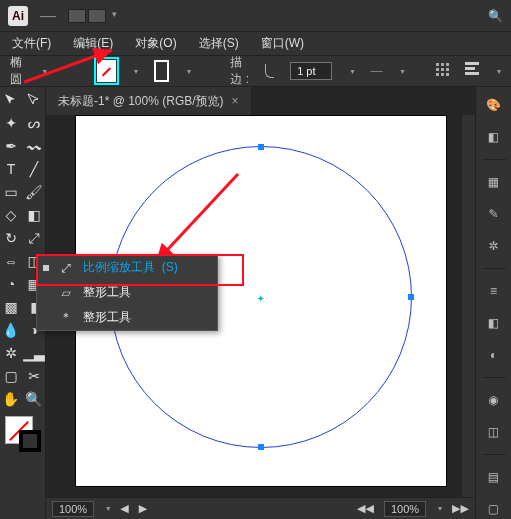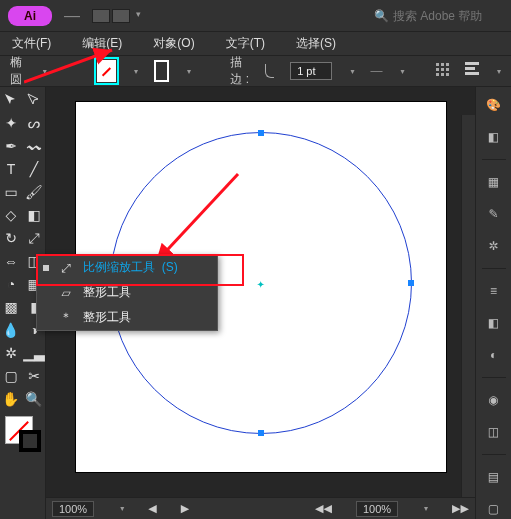--- a/index.html
+++ b/index.html
@@ -1,28 +1,28 @@
 <!DOCTYPE html>
 <html><head>
 <meta charset="utf-8">
 <style>
   * { margin: 0; padding: 0; box-sizing: border-box; font-family: "Microsoft YaHei", Arial, sans-serif; }
   body { background: #1a1a1a; width: 511px; height: 519px; overflow: hidden; color: #ccc; font-size: 12px; }
   .app { width: 100%; height: 100%; display: flex; flex-direction: column; }
   .titlebar { height: 32px; background: #323232; display: flex; align-items: center; padding: 0 8px; gap: 12px; }
-  .ai-logo { width: 44px; height: 20px; background: #d946ef; border-radius: 9px; display: flex; align-items: center; justify-content: center; color: #300; font-weight: bold; font-size: 12px; }
+  .ai-logo { width: 20px; height: 20px; background: #e5e5e5; border-radius: 3px; display: flex; align-items: center; justify-content: center; color: #300; font-weight: bold; font-size: 12px; }
   .dash { color: #888; font-size: 16px; }
   .win-ctrl { display: flex; gap: 2px; }
   .win-btn { width: 18px; height: 14px; background: #555; border: 1px solid #222; }
   .dropdown-caret { color: #999; font-size: 9px; margin-left: 4px; }
   .spacer { flex: 1; }
   .search-wrap { display: flex; align-items: center; gap: 4px; }
   .search-icon { color: #999; }
   .search-input { background: transparent; border: none; color: #888; font-size: 12px; width: 110px; outline: none; }
-  .menubar { height: 24px; background: #323232; display: flex; align-items: center; padding: 0 6px; gap: 19px; border-top: 1px solid #222; }
+  .menubar { height: 24px; background: #323232; display: flex; align-items: center; padding: 0 6px; gap: 10px; border-top: 1px solid #222; }
   .menu-item { padding: 3px 6px; color: #ddd; font-size: 12px; cursor: default; }
   .optbar { height: 32px; background: #323232; display: flex; align-items: center; padding: 0 10px; gap: 16px; border-top: 1px solid #222; border-bottom: 1px solid #222; }
   .shape-label { color: #ccc; }
   .fill-swatch { width: 28px; height: 22px; background: #fff; position: relative; border: 2px solid transparent; outline: 2px solid #0ff; outline-offset: 1px; }
   .fill-swatch::after { content: ""; position: absolute; left: 2px; right: 2px; top: 50%; height: 2px; background: red; transform: rotate(-45deg); }
   .stroke-swatch { width: 22px; height: 22px; border: 2px solid #fff; display: flex; align-items: center; justify-content: center; }
   .stroke-inner { width: 10px; height: 10px; background: #323232; }
   .stroke-text { color: #ccc; }
   .corner-icon { width: 14px; height: 14px; border: 1px solid #aaa; border-top: none; border-right: none; border-radius: 0 0 0 6px; }
   .pt-field { background: #262626; border: 1px solid #737373; color: #eee; padding: 2px 6px; width: 60px; font-size: 11px; display: flex; align-items: center; }
@@ -47,21 +47,21 @@
   .doc-tab-x { color: #999; cursor: default; }
   .canvas-wrap { flex: 1; display: flex; align-items: center; justify-content: center; position: relative; background: #262626; }
   .artboard { width: 370px; height: 370px; background: #fff; position: relative; box-shadow: 0 0 0 1px #000; margin-top: -10px; }
   .circle { position: absolute; left: 34px; top: 30px; width: 302px; height: 302px; border: 1px solid #2040d0; border-radius: 50%; }
   .anchor { position: absolute; width: 6px; height: 6px; background: #1884ff; }
   .anchor.n { left: 50%; top: -3px; margin-left: -3px; }
   .anchor.s { left: 50%; bottom: -3px; margin-left: -3px; }
   .anchor.e { right: -3px; top: 50%; margin-top: -3px; }
   .anchor.w { left: -3px; top: 50%; margin-top: -3px; }
   .center-mark { position: absolute; left: 50%; top: 50%; width: 8px; height: 8px; margin: -4px 0 0 -4px; color: #00c0c0; font-size: 10px; text-align: center; }
-  .status { height: 22px; background: #323232; display: flex; align-items: center; gap: 24px; padding: 0 6px; font-size: 11px; color: #ccc; border-top: 1px solid #222; }
+  .status { height: 22px; background: #323232; display: flex; align-items: center; gap: 10px; padding: 0 6px; font-size: 11px; color: #ccc; border-top: 1px solid #222; }
   .status-field { background: #262626; padding: 1px 6px; border: 1px solid #555; }
   .scroll-track { position: absolute; right: 0; top: 28px; bottom: 22px; width: 14px; background: #323232; border-left: 1px solid #222; }
   
   .arrow { position: absolute; pointer-events: none; }
   .arrow-line { stroke: #ff1020; stroke-width: 3; fill: #ff1020; }
   
   .flyout { position: absolute; left: 36px; top: 254px; background: #3c3c3c; border: 1px solid #555; display: flex; flex-direction: column; z-index: 10; box-shadow: 2px 2px 6px rgba(0,0,0,.4); }
   .flyout-row { display: flex; align-items: center; gap: 8px; padding: 4px 10px 4px 6px; color: #eee; font-size: 12px; min-width: 180px; }
   .flyout-row.sel { background: #3c3c3c; }
   .flyout-row.sel .flylabel { color: #0ea5e9; }
@@ -80,30 +80,29 @@
     <div class="ai-logo">Ai</div>
     <span class="dash">—</span>
     <div class="win-ctrl">
       <div class="win-btn"></div>
         <div class="win-btn"></div>
       <span class="dropdown-caret">▾</span>
     </div>
     <span class="spacer"></span>
     <div class="search-wrap">
       <span class="search-icon">🔍</span>
-      <input class="search-input" placeholder="搜索 Adobe 帮助" style="">
     </div>
   </div>
 
   <div class="menubar">
     <div class="menu-item">文件(F)</div>
     <div class="menu-item">编辑(E)</div>
     <div class="menu-item">对象(O)</div>
-    <div class="menu-item">文字(T)</div>
     <div class="menu-item">选择(S)</div>
+    <div class="menu-item">窗口(W)</div>
   </div>
 
   <div class="optbar">
     <span class="shape-label">椭圆</span>
     <span class="caret">▾</span>
     <div style="width:30px"></div>
     <div class="fill-swatch"></div>
     <span class="caret">▾</span>
     <div class="stroke-swatch">
         <div class="stroke-inner"></div>
@@ -177,20 +176,24 @@
         <div class="tool">✋</div>
         <div class="tool">🔍</div>
       </div>
       <div class="swatch-lg">
         <div class="swatch-fill-lg"></div>
         <div class="swatch-stroke-lg"></div>
       </div>
     </div>
 
     <div class="doc-area">
+      <div class="doc-tab">
+        <span>未标题-1* @ 100% (RGB/预览)</span>
+        <span class="doc-tab-x">×</span>
+      </div>
       <div class="canvas-wrap">
         <div class="artboard">
           <div class="circle">
             <div class="anchor n"></div>
             <div class="anchor s"></div>
             <div class="anchor e"></div>
             <div class="anchor w"></div>
             <div class="center-mark">✦</div>
           </div>
         </div>

